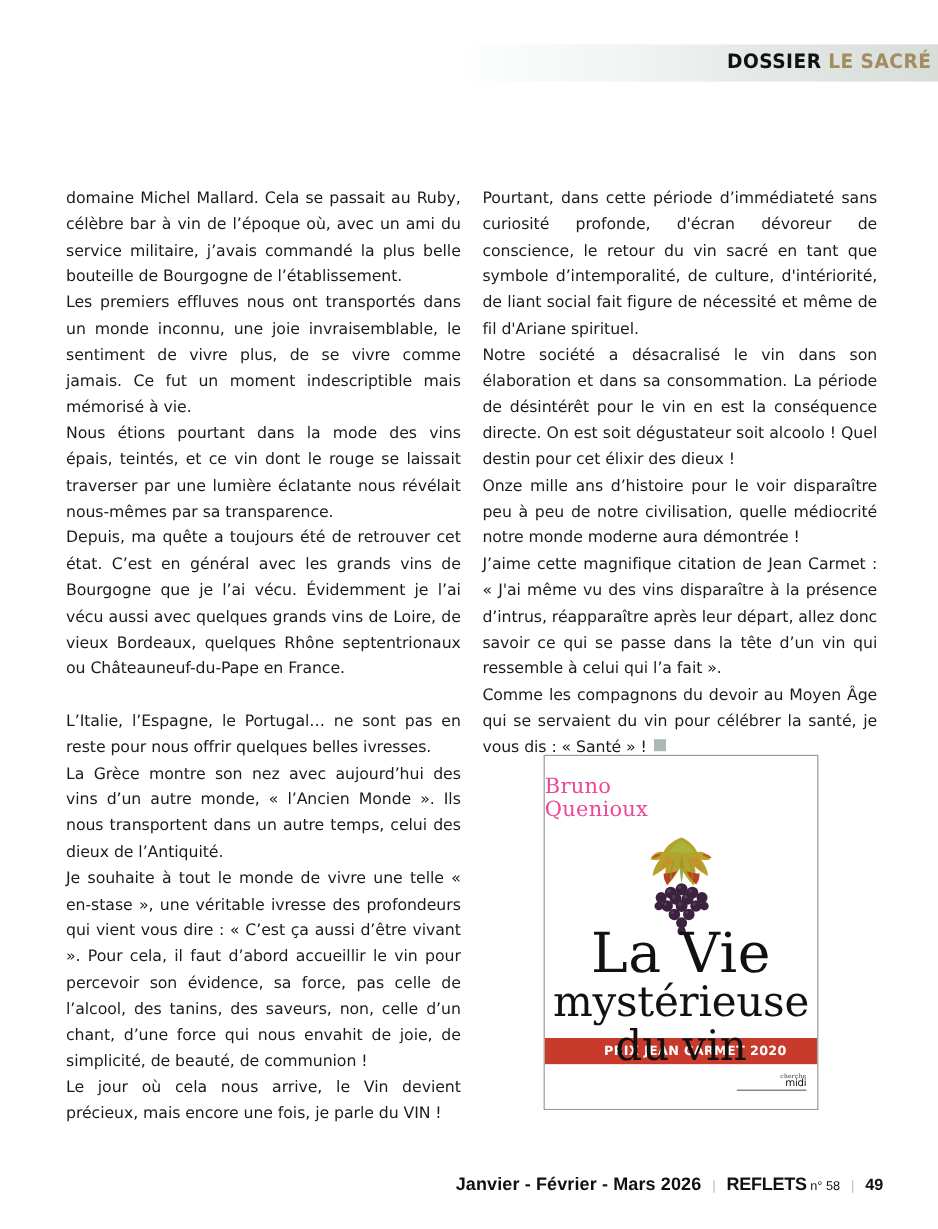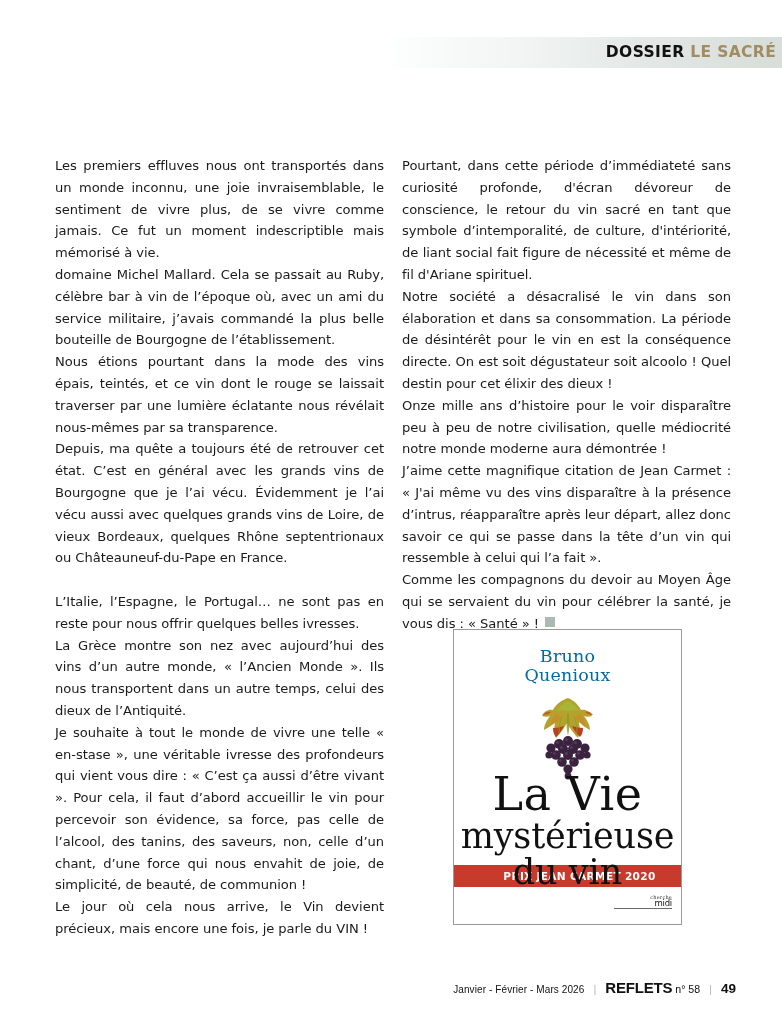--- a/index.html
+++ b/index.html
@@ -88,24 +88,24 @@
     flex-direction: column;
     overflow: hidden;
   }
   .bc-top {
     flex: 1 1 auto;
     position: relative;
     padding-top: 17px;
   }
   .bc-author {
     font-family: "DejaVu Serif", "Liberation Serif", serif;
-    color: #0369a1;
+    color: #ec4899;
     font-size: 17.5px;
     line-height: 19px;
-    text-align: center;
+    text-align: left;
     letter-spacing: 0.2px;
   }
   .bc-art {
     position: absolute;
     left: 50%;
     top: 62px;
     transform: translateX(-50%);
     width: 78px;
     height: 92px;
   }
@@ -179,38 +179,38 @@
   .footer {
     position: absolute;
     right: 46px;
     bottom: 28px;
     display: flex;
     align-items: baseline;
     font-family: "Liberation Sans", "DejaVu Sans", sans-serif;
     color: #111111;
     white-space: nowrap;
   }
-  .f-date  { font-size: 10px; letter-spacing: 0.1px; }
+  .f-date  { font-size: 15px; letter-spacing: 0.1px; font-weight: bold; }
   .f-sep   { color: #b8b8b8; margin: 0 9px; font-size: 11px; }
   .f-mag   { font-size: 15px; font-weight: 700; letter-spacing: -0.2px; }
   .f-issue { font-size: 10.6px; margin-left: 3px; }
   .f-page  { font-size: 13.5px; font-weight: 700; }
 </style>
 </head>
 <body>
 
 <div class="running-head">
   <div class="rh-text">
     <span class="rh-dossier">DOSSIER</span><span class="rh-sacre">LE SACRÉ</span>
   </div>
 </div>
 
 <div class="col col-left">
+  <p>domaine Michel Mallard. Cela se passait au Ruby, célèbre bar à vin de l’époque où, avec un ami du service militaire, j’avais commandé la plus belle bouteille de Bourgogne de l’établissement.</p>
   <p>Les premiers effluves nous ont transportés dans un monde inconnu, une joie invraisemblable, le sentiment de vivre plus, de se vivre comme jamais. Ce fut un moment indescriptible mais mémorisé à vie.</p>
-  <p>domaine Michel Mallard. Cela se passait au Ruby, célèbre bar à vin de l’époque où, avec un ami du service militaire, j’avais commandé la plus belle bouteille de Bourgogne de l’établissement.</p>
   <p>Nous étions pourtant dans la mode des vins épais, teintés, et ce vin dont le rouge se laissait traverser par une lumière éclatante nous révélait nous-mêmes par sa transparence.</p>
   <p>Depuis, ma quête a toujours été de retrouver cet état. C’est en général avec les grands vins de Bourgogne que je l’ai vécu. Évidemment je l’ai vécu aussi avec quelques grands vins de Loire, de vieux Bordeaux, quelques Rhône septentrionaux ou Châteauneuf-du-Pape en France.</p>
   <p class="gap-before">L’Italie, l’Espagne, le Portugal… ne sont pas en reste pour nous offrir quelques belles ivresses.</p>
   <p>La Grèce montre son nez avec aujourd’hui des vins d’un autre monde, « l’Ancien Monde ». Ils nous transportent dans un autre temps, celui des dieux de l’Antiquité.</p>
   <p>Je souhaite à tout le monde de vivre une telle « en-stase », une véritable ivresse des profondeurs qui vient vous dire : « C’est ça aussi d’être vivant ». Pour cela, il faut d’abord accueillir le vin pour percevoir son évidence, sa force, pas celle de l’alcool, des tanins, des saveurs, non, celle d’un chant, d’une force qui nous envahit de joie, de simplicité, de beauté, de communion !</p>
   <p>Le jour où cela nous arrive, le Vin devient précieux, mais encore une fois, je parle du VIN !</p>
 </div>
 
 <div class="col col-right">
   <p>Pourtant, dans cette période d’immédiateté sans curiosité profonde, d'écran dévoreur de conscience, le retour du vin sacré en tant que symbole d’intemporalité, de culture, d'intériorité, de liant social fait figure de nécessité et même de fil d'Ariane spirituel.</p>

